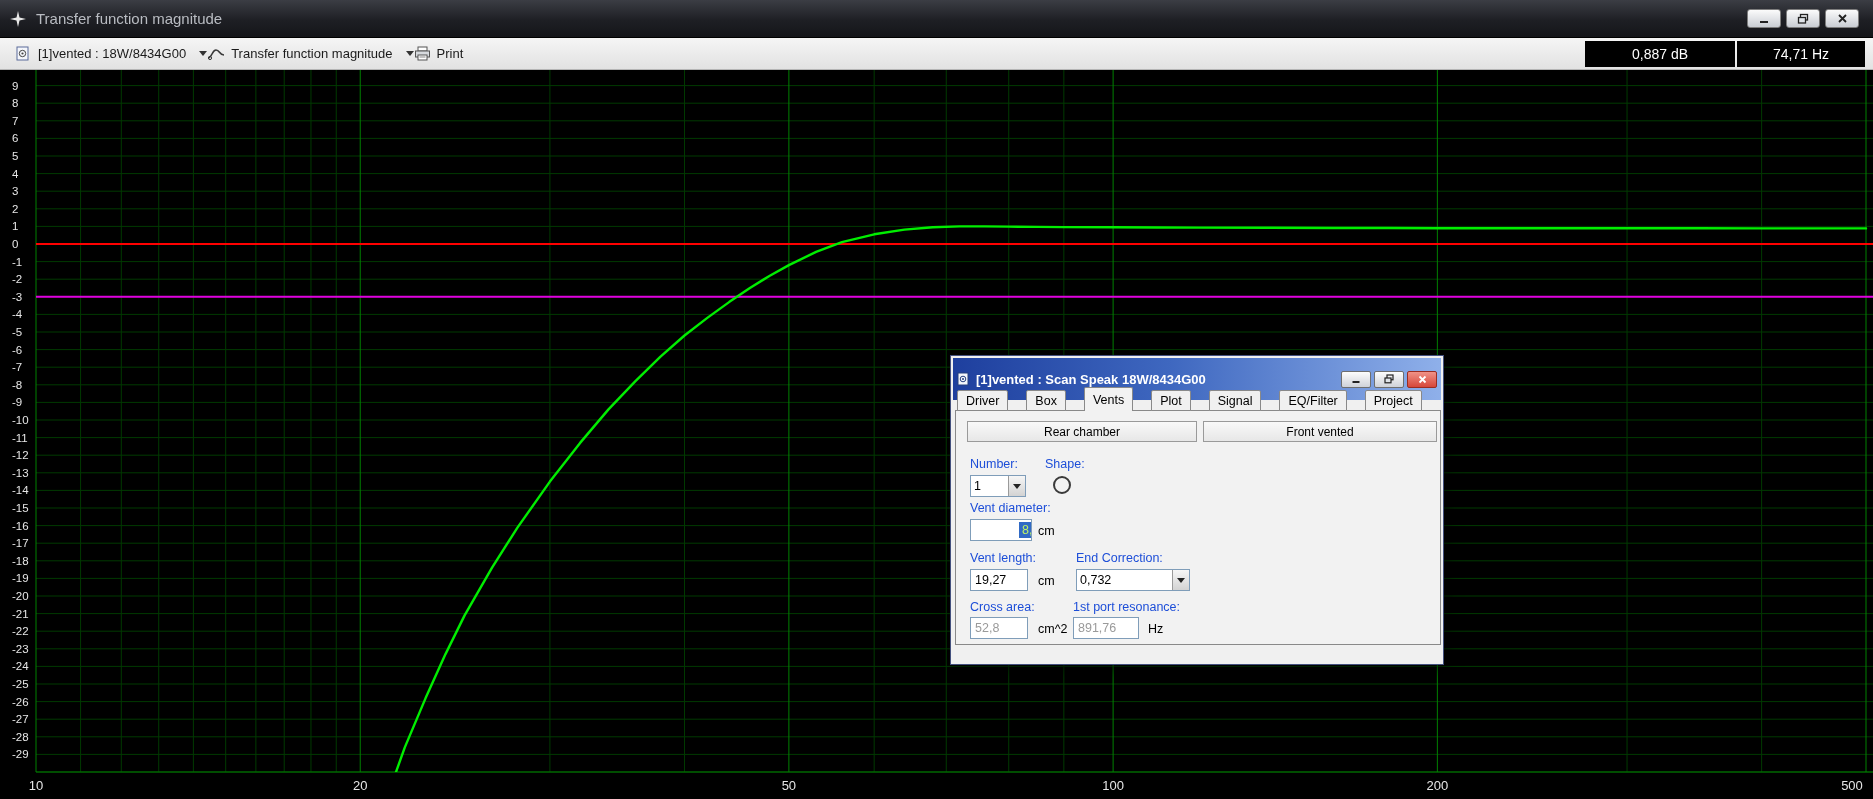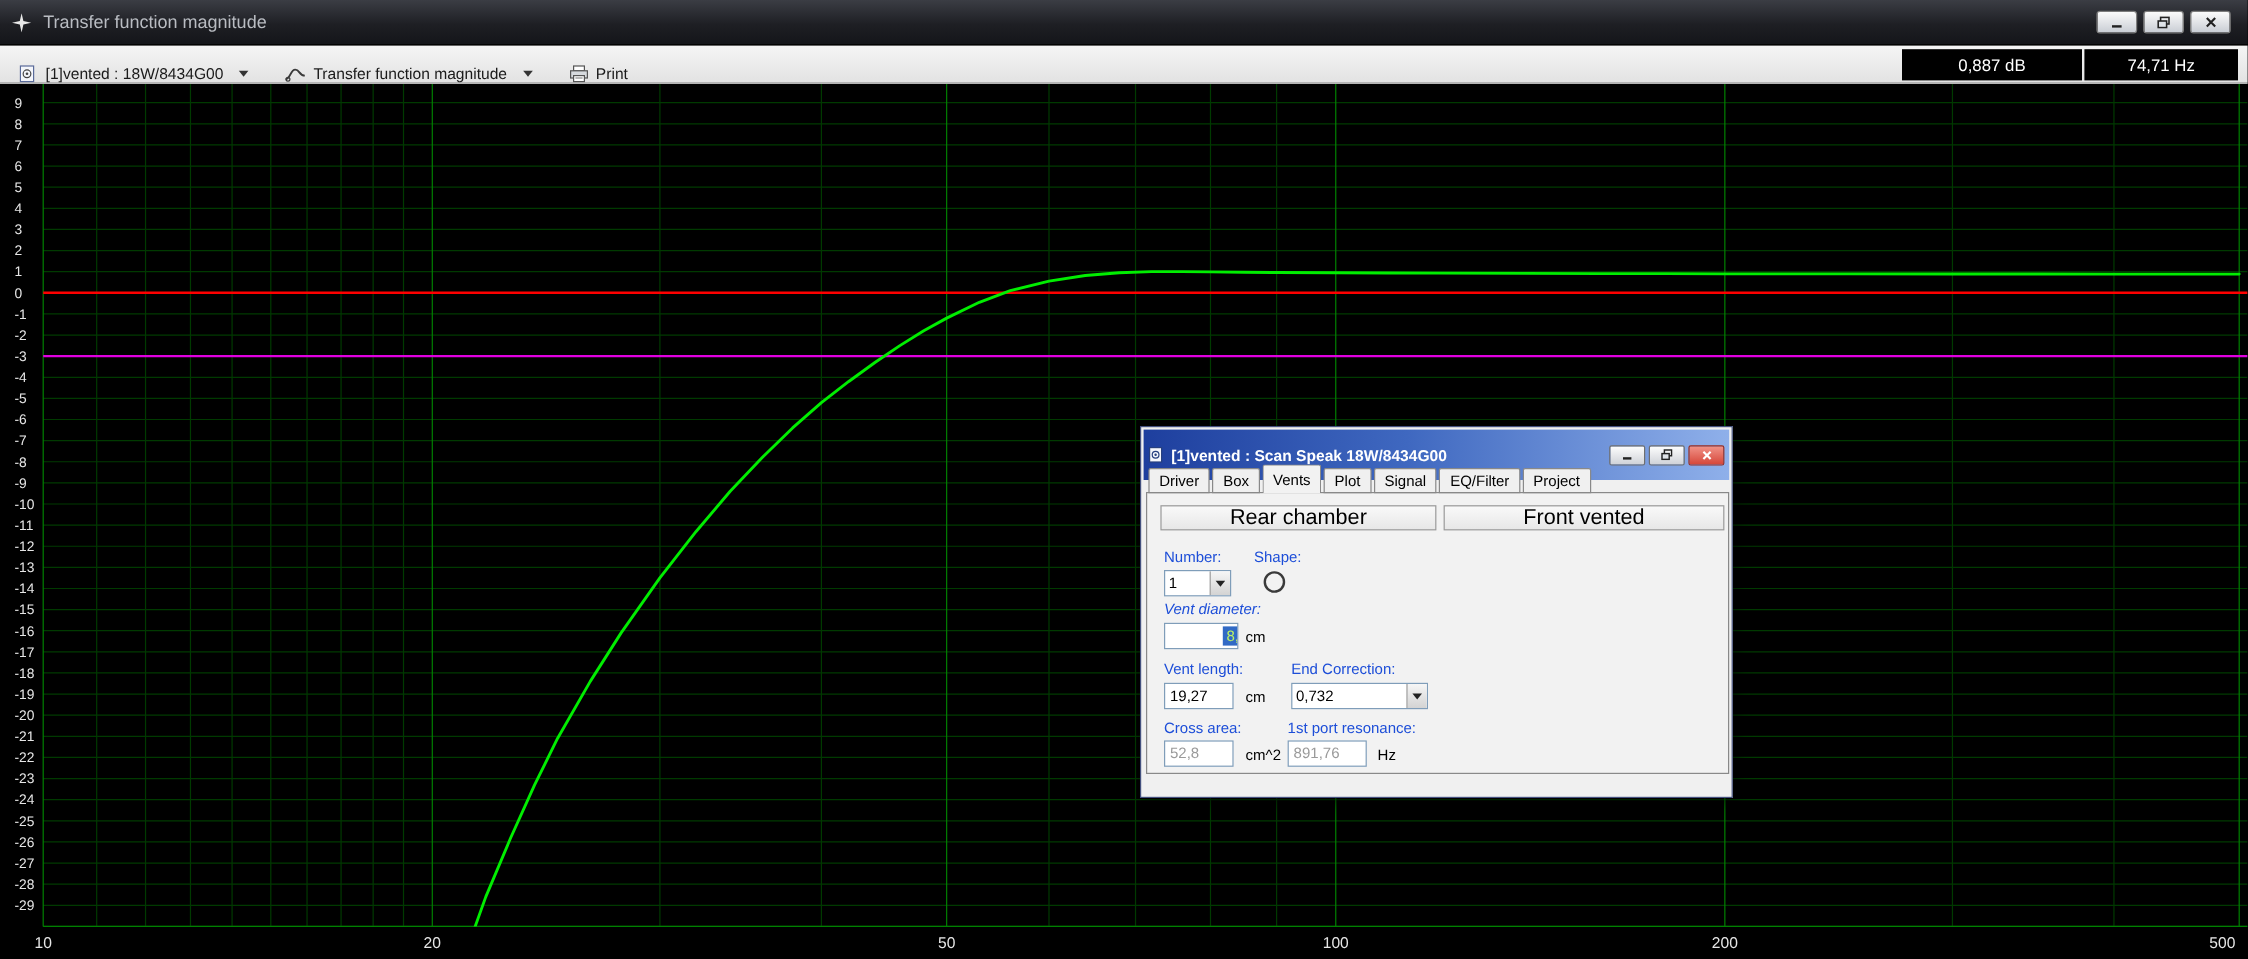--- a/index.html
+++ b/index.html
@@ -10,21 +10,21 @@
     background:linear-gradient(180deg,#3b3d44,#1e1f24 55%,#141519);
     display:flex;align-items:center;padding:0 10px;border-bottom:1px solid #000;}
   #titlebar .title{color:#b9bcc2;font-size:15px;margin-left:10px;white-space:nowrap;}
   .winbtns{position:absolute;right:14px;top:9px;display:flex;gap:5px;}
   .winbtn{width:34px;height:19px;border:1px solid #7d7d7d;border-radius:3px;
     background:linear-gradient(180deg,#fbfbfb,#c9cdd4);display:flex;align-items:center;justify-content:center;}
 
   
   #toolbar{position:absolute;left:0;top:38px;width:1873px;height:32px;
     background:linear-gradient(180deg,#f5f5f5,#e2e2e2);border-bottom:1px solid #b5b5b5;
-    display:flex;align-items:flex-end;padding-left:16px;gap:30px;}
+    display:flex;align-items:center;padding-left:16px;}
   .tb-item{display:flex;align-items:center;gap:6px;font-size:13px;color:#1a1a1a;white-space:nowrap;}
   .tb-arrow{width:0;height:0;border-left:4px solid transparent;border-right:4px solid transparent;border-top:5px solid #333;margin-left:7px;}
   .readout{position:absolute;top:3px;height:26px;background:#000;color:#fff;font-size:14px;
     display:flex;align-items:center;justify-content:center;}
   #readout-db{left:1585px;width:150px;}
   #readout-hz{left:1737px;width:128px;}
 
   
   #plot-wrap{position:absolute;left:0;top:70px;width:1873px;height:729px;background:#000;}
 
@@ -34,27 +34,27 @@
   #dlg-titlebar{position:absolute;left:2px;top:2px;right:2px;height:42px;
     background:linear-gradient(90deg,#1e3f9e,#3f68c0 45%,#8fb0ea);
     display:flex;align-items:center;padding:0 4px;}
   #dlg-titlebar .ttl{color:#fff;font-weight:bold;font-size:13px;margin-left:5px;flex:1;white-space:nowrap;overflow:hidden;}
   .dlg-btn{width:30px;height:17px;margin-left:3px;border:1px solid #6f6f6f;border-radius:2px;
     background:linear-gradient(180deg,#fdfdfd,#cfd2d8);display:flex;align-items:center;justify-content:center;flex:none;}
   .dlg-btn.close{background:linear-gradient(180deg,#f09287,#d6473a);border-color:#9a2d22;}
 
   #dlg-tabs{position:absolute;left:4px;top:31px;right:4px;height:24px;display:flex;align-items:flex-end;padding-left:2px;z-index:3;}
   .tab{height:21px;padding:0 8px;display:flex;align-items:center;font-size:12.5px;color:#000;
-    background:#f0f0f0;border:1px solid #898989;border-radius:2px 2px 0 0;margin-right:2px;}
+    background:#f0f0f0;border:1px solid #898989;border-radius:2px 2px 0 0;margin-right:18px;}
   .tab.active{height:24px;border-bottom:none;background:#f2f2f2;z-index:4;}
 
   #dlg-content{position:absolute;left:4px;top:54px;width:486px;height:235px;
     border:1px solid #898989;background:#f2f2f2;z-index:2;}
   .chamber{position:absolute;top:10px;height:21px;border:1px solid #9a9a9a;
-    background:linear-gradient(180deg,#f9f9f9,#e7e7e7);font-size:18px;color:#000;
+    background:linear-gradient(180deg,#f9f9f9,#e7e7e7);font-size:12px;color:#000;
     display:flex;align-items:center;justify-content:center;}
   #chamber-rear{left:11px;width:230px;}
   #chamber-front{left:247px;width:234px;}
 
   .flabel{position:absolute;font-size:12.5px;color:#1d4ed8;white-space:nowrap;}
   .unit{position:absolute;font-size:12.5px;color:#000;white-space:nowrap;}
   .tbox,.combo{position:absolute;height:22px;background:#fff;border:1px solid #7f9db9;
     font-size:12.5px;display:flex;align-items:center;overflow:hidden;}
   .tbox span{padding-left:4px;}
   .combo .ctext{padding-left:3px;margin-right:auto;white-space:nowrap;}
@@ -296,21 +296,21 @@
     <span class="flabel" style="left:89px;top:46px;">Shape:</span>
 
     <div class="combo" style="left:14px;top:64px;width:56px;">
       <span class="ctext">1</span>
       <span class="cbtn">
           <i class="tri"></i>
         </span>
     </div>
     <div id="shape-circle" style="left:97px;top:65px;"></div>
 
-    <span class="flabel" style="left:14px;top:90px;font-style:italic;">Vent diameter:</span>
+    <span class="flabel" style="left:14px;top:90px;">Vent diameter:</span>
     <div class="combo" style="left:14px;top:108px;width:62px;">
       <span class="ctext sel">8,20</span>
       <span class="cbtn">
           <i class="tri"></i>
         </span>
     </div>
     <span class="unit" style="left:82px;top:113px;">cm</span>
 
     <span class="flabel" style="left:14px;top:140px;">Vent length:</span>
     <span class="flabel" style="left:120px;top:140px;">End Correction:</span>

